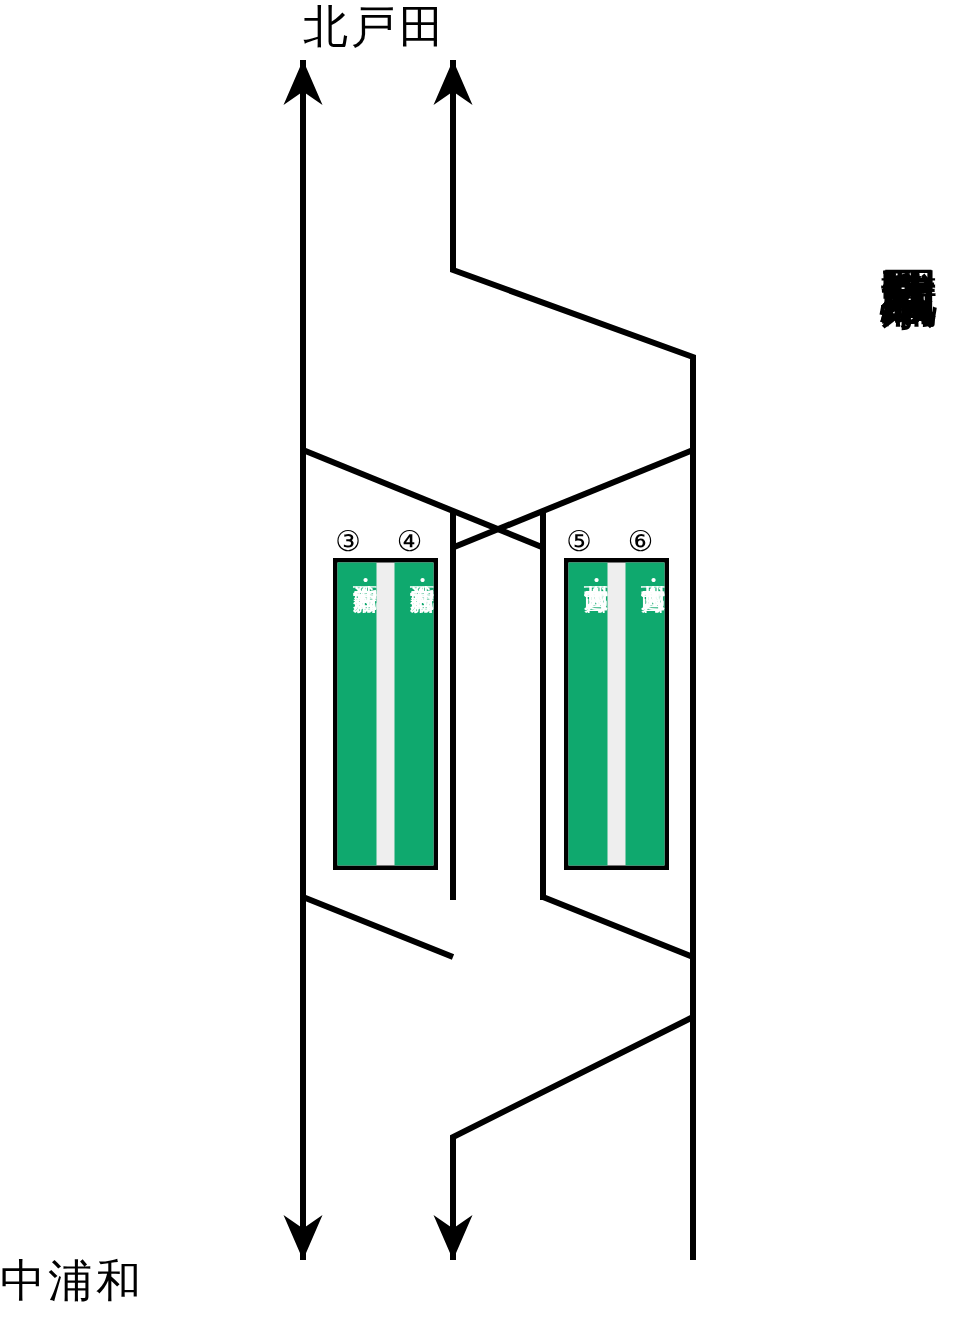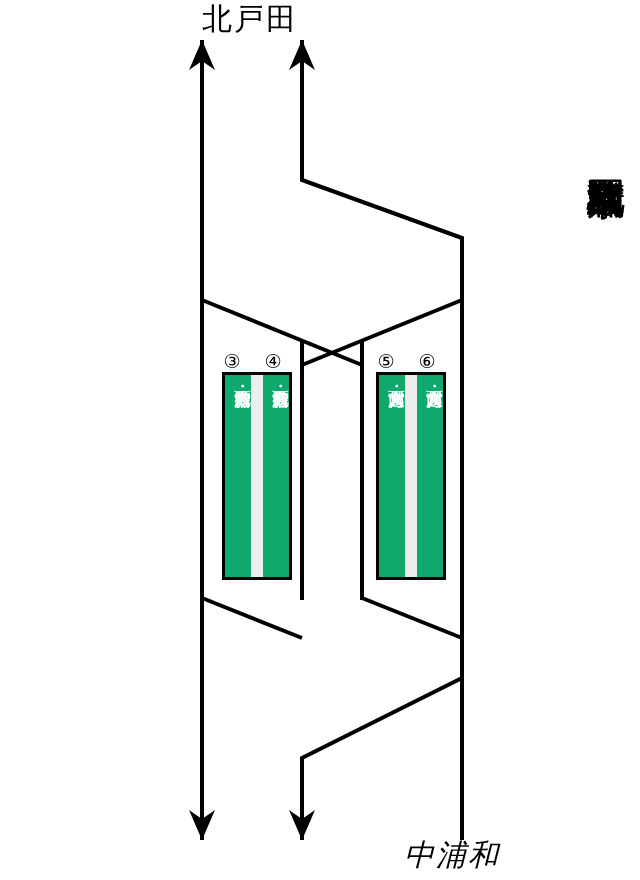--- a/index.html
+++ b/index.html
@@ -35,22 +35,21 @@
   #terminus-top-label {
     left: 0;
     top: 4px;
     width: 500px;
     text-align: center;
   }
   #terminus-bottom-label {
     left: 0;
     top: 840px;
     width: 500px;
-    text-align: right;
-    font-style: italic;
+    text-align: left;
   }
 
   
   #diagram-title {
     position: absolute;
     right: 14px;
     top: 150px;
     width: 60px;
     font-size: 38px;
     line-height: 1.08;

